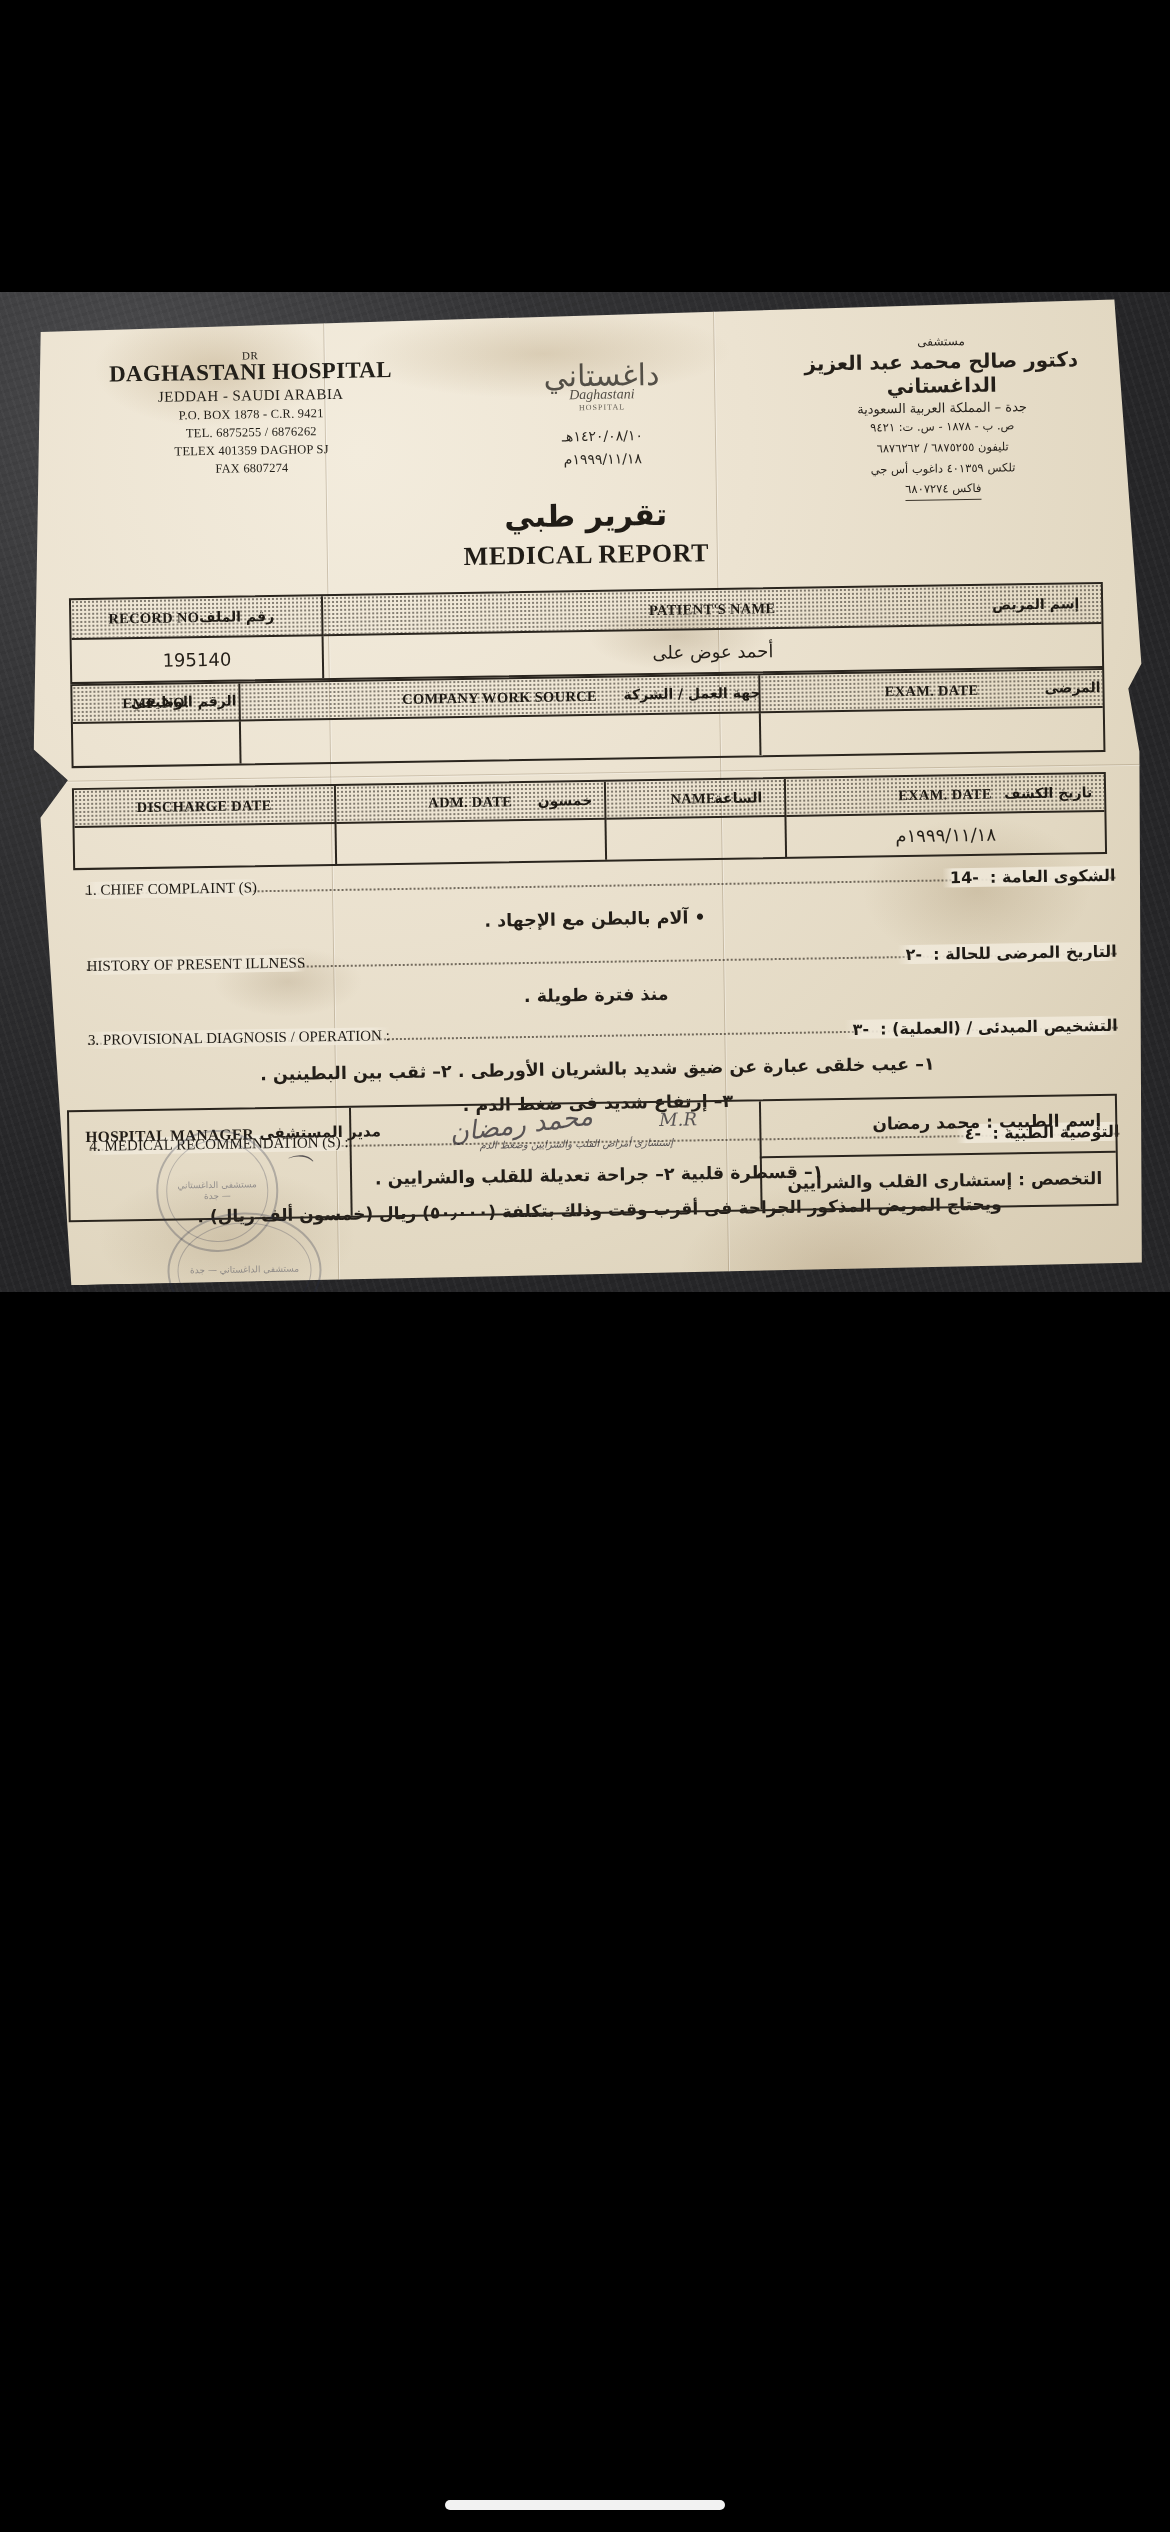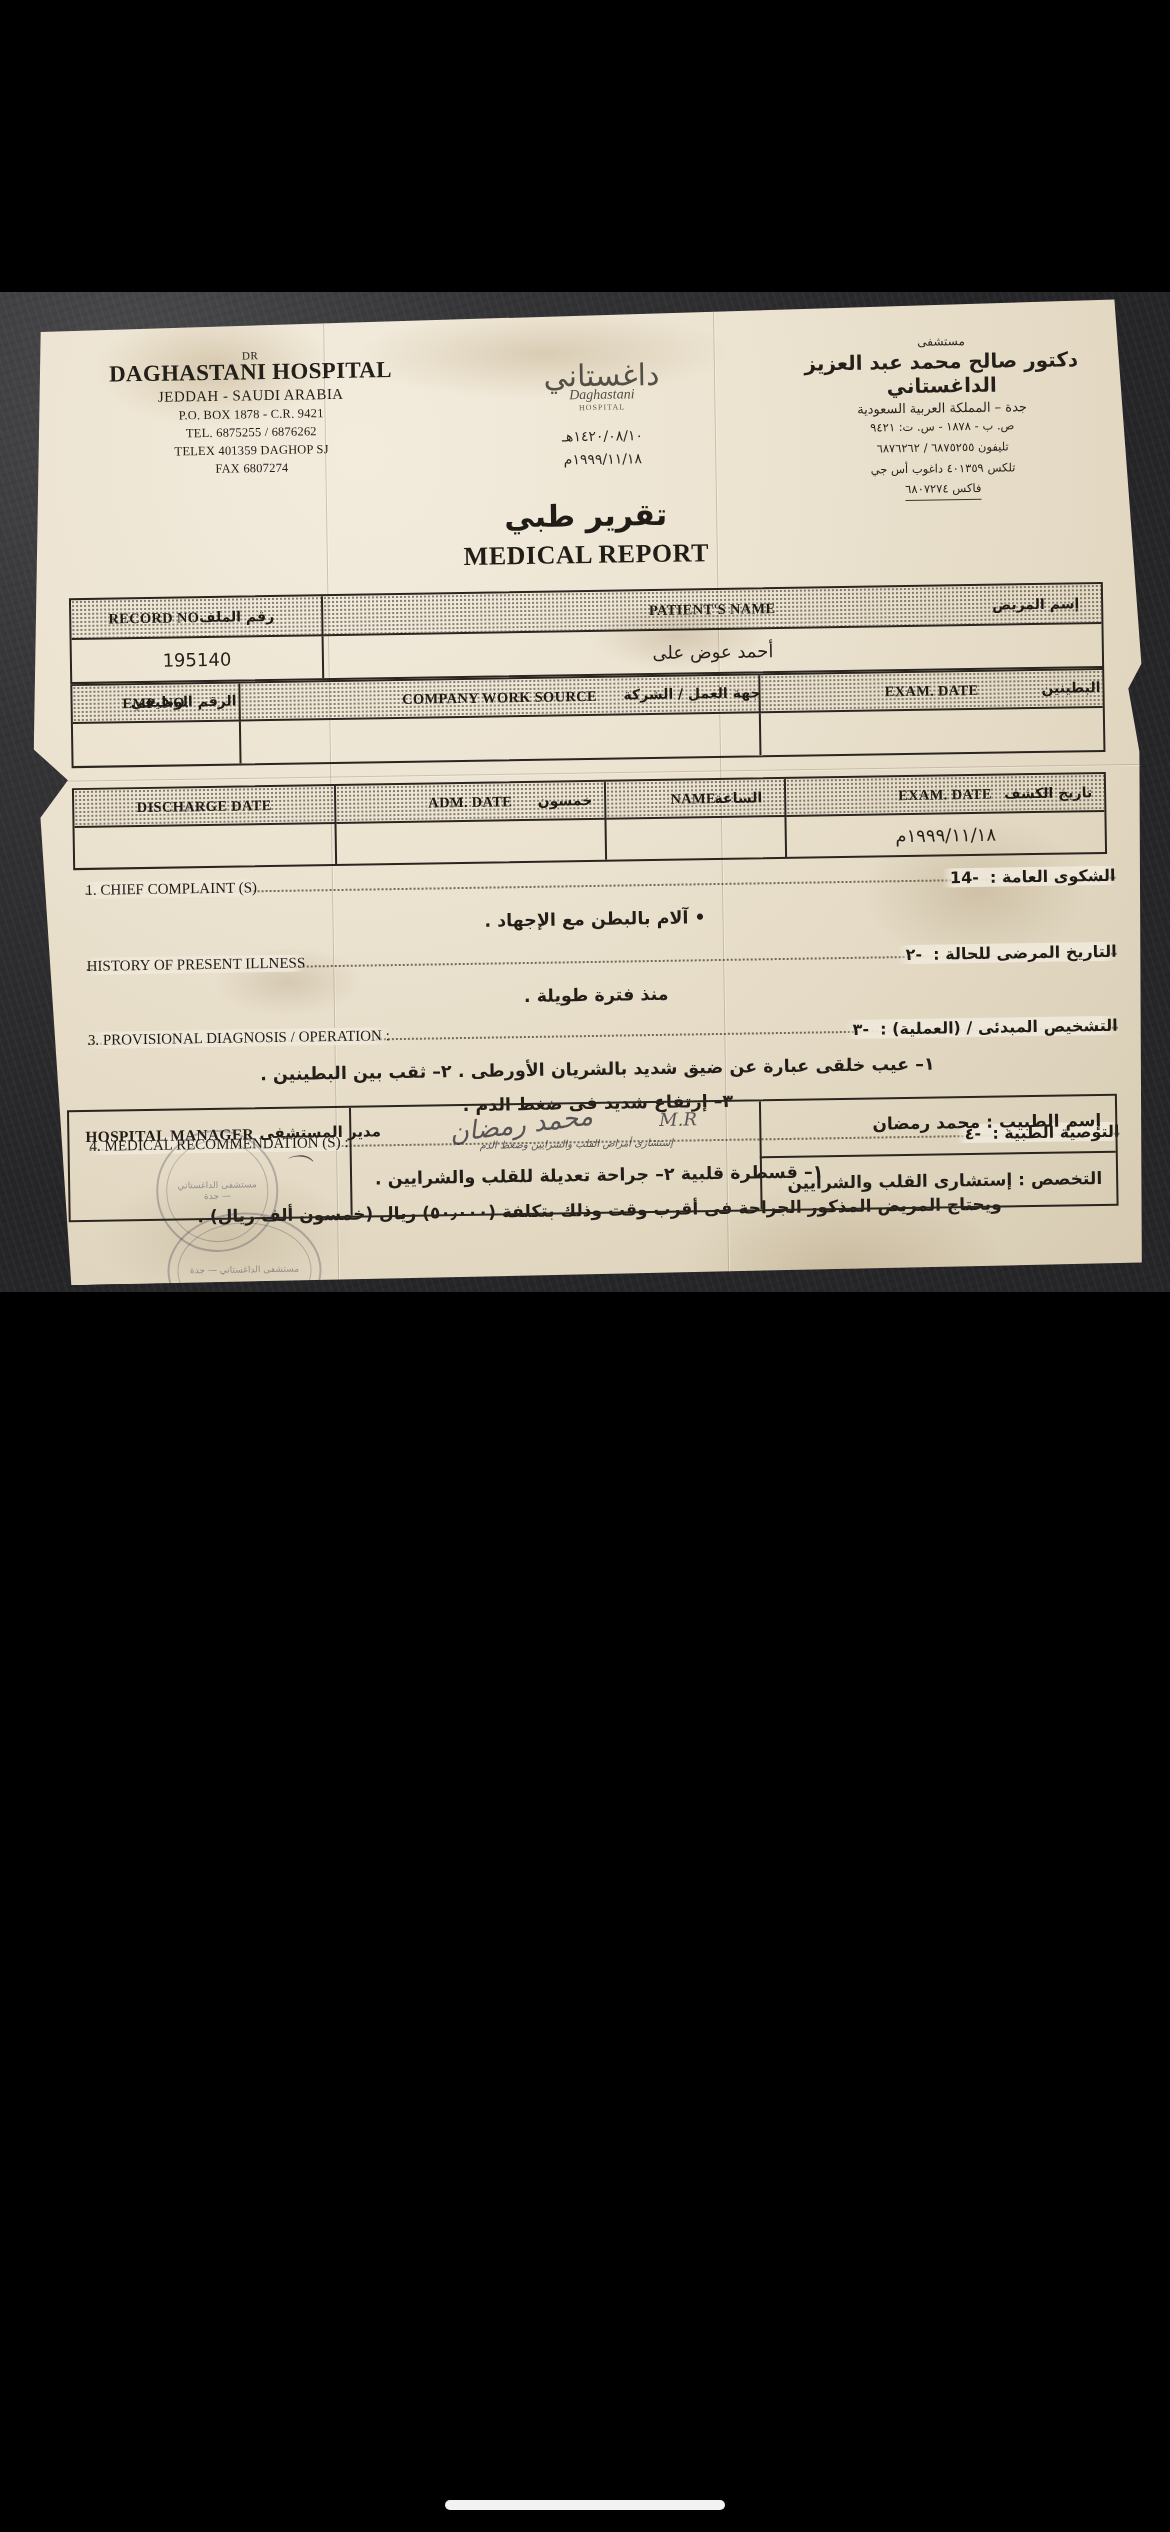--- a/index.html
+++ b/index.html
@@ -444,21 +444,21 @@
             <span class="val-ar"></span>
           </div>
           <div class="cell last" style="left:688px; top:38px; width:342px; height:42px;">
             <span class="val-ar"></span>
           </div>
 
           <div style="position:absolute; left:176px; top:8px; width:512px; text-align:right; padding-right:4px;">
             <span class="lbl-ar">جهة العمل / الشركة</span>
           </div>
           <div style="position:absolute; left:690px; top:8px; width:338px; text-align:right; padding-right:12px;">
-            <span class="lbl-ar">البطينين</span>
+            <span class="lbl-ar">المرضى</span>
           </div>
           <div style="position:absolute; left:4px; top:8px; width:160px; text-align:right; padding-right:6px;">
             <span class="lbl-ar">الرقم الوظيفي</span>
           </div>
         </div>
 
         <div class="tbl" style="left:42px; top:478px; width:1034px; height:82px;">
           <div class="cell hatch" style="left:0; top:0; width:262px; height:38px; border-bottom:2px solid #2a251e;">
             <span class="lbl-en">DISCHARGE DATE</span>
           </div>

